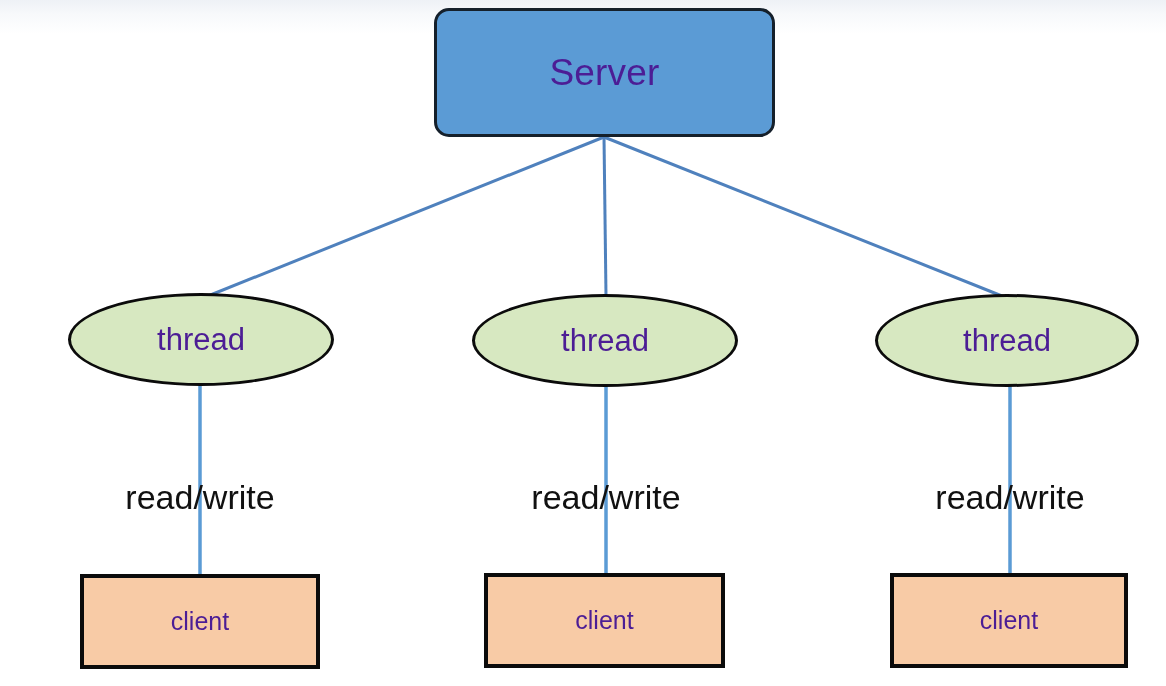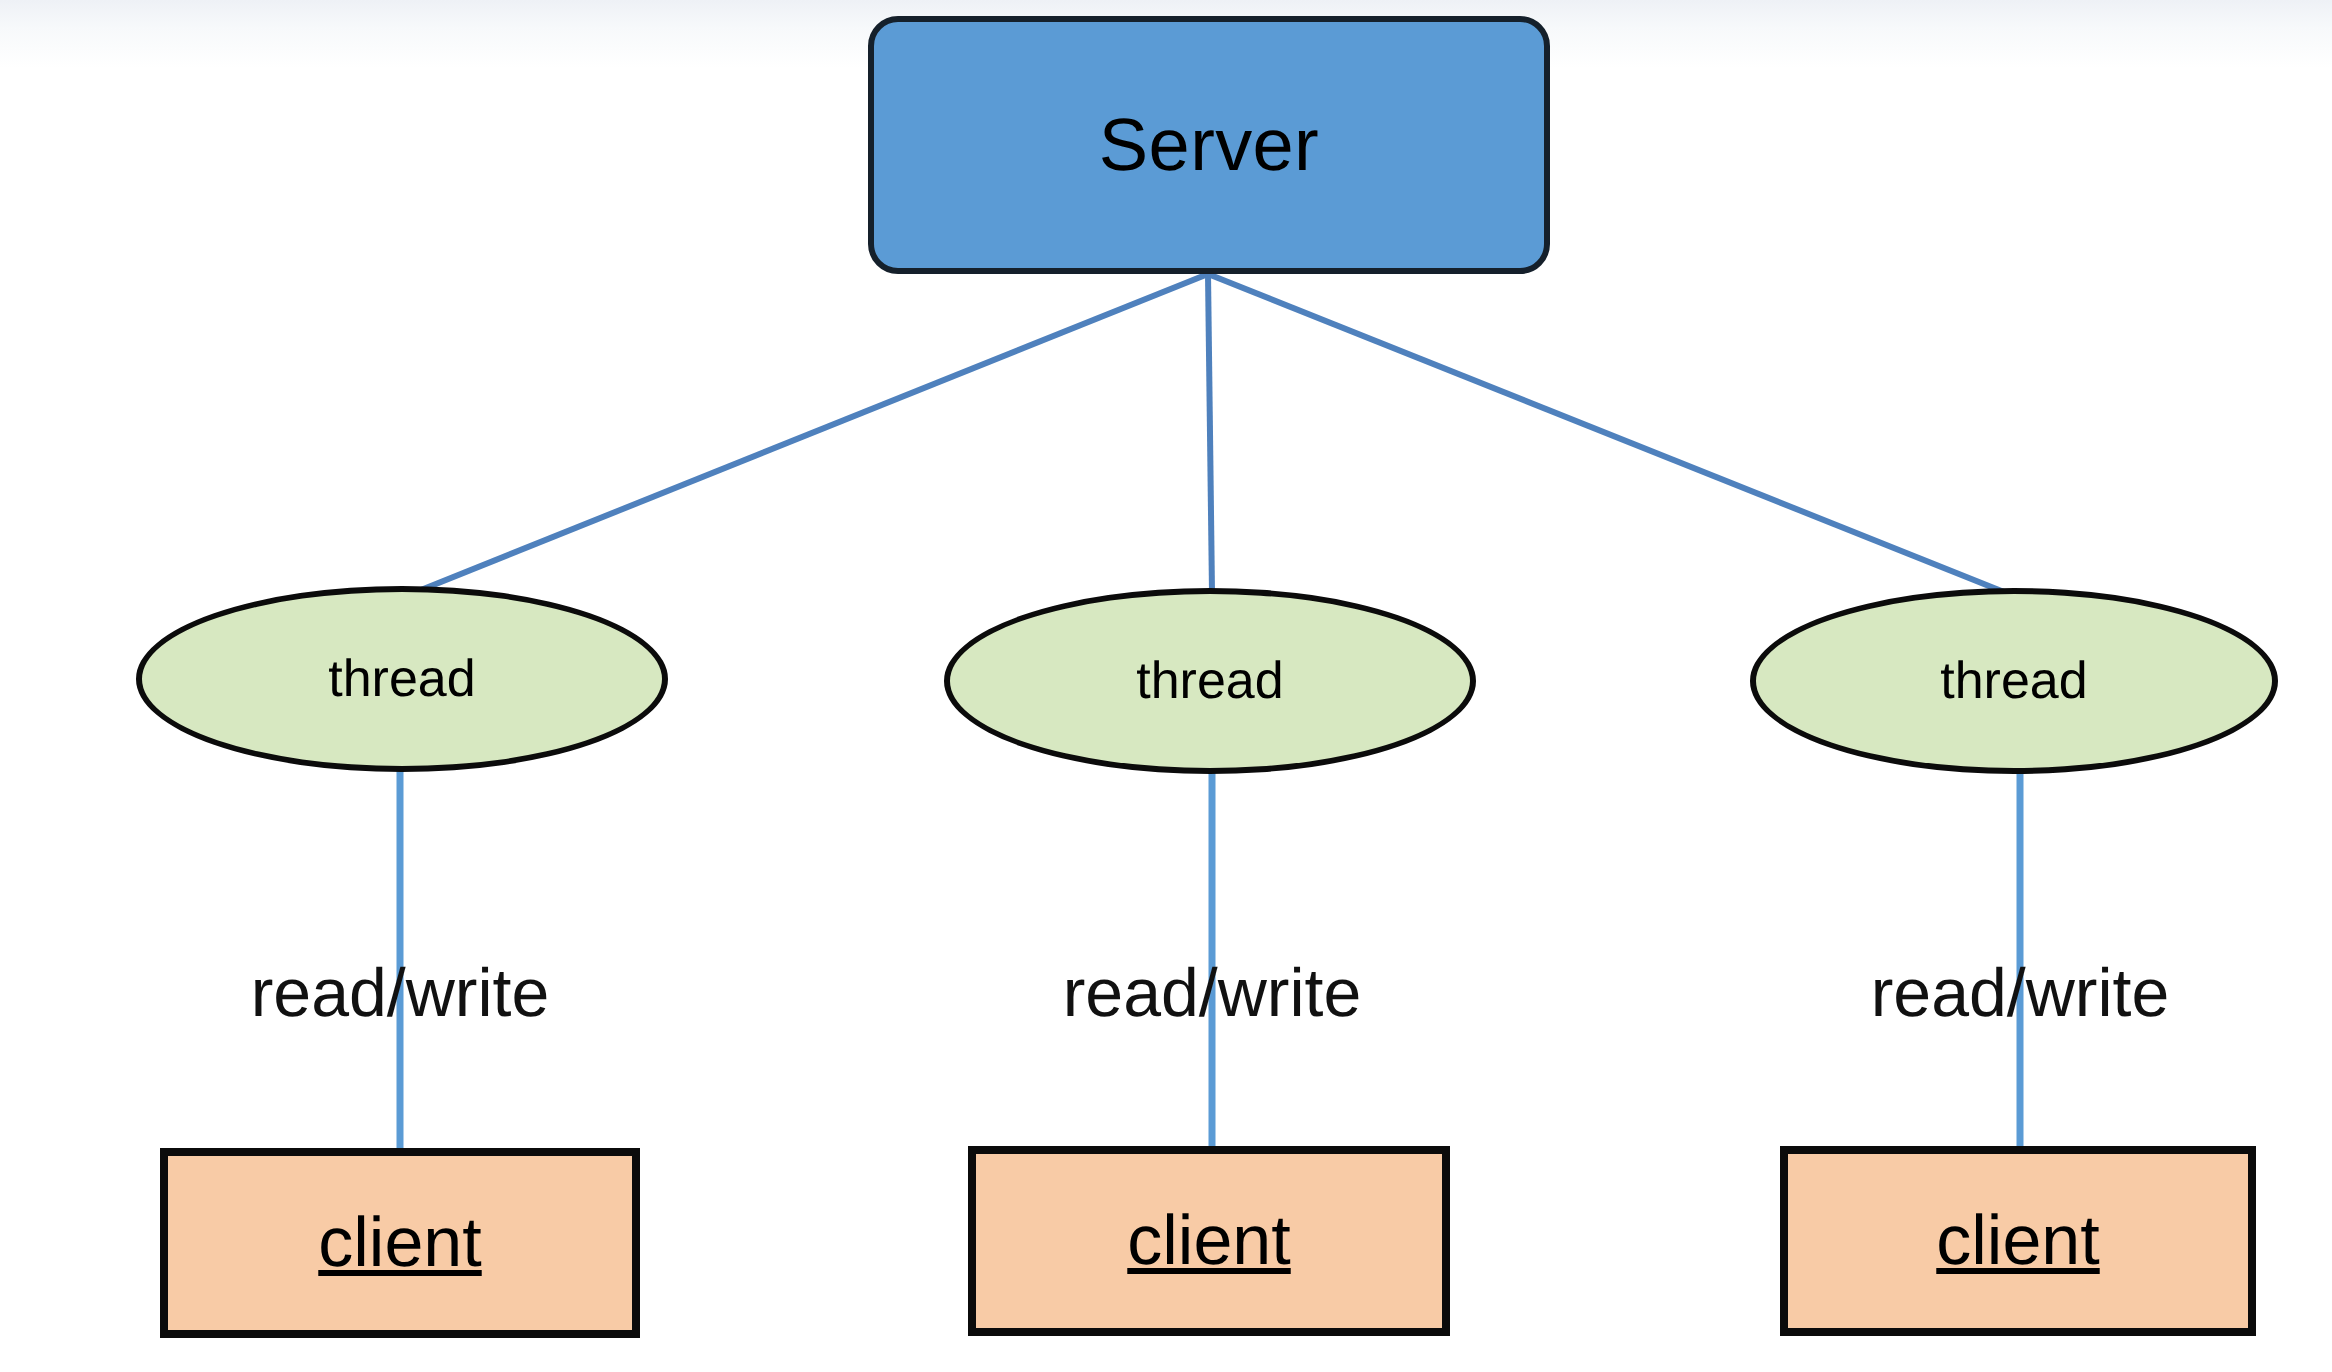--- a/index.html
+++ b/index.html
@@ -25,41 +25,40 @@
     top: 0;
     width: 1166px;
     height: 686px;
   }
   .node {
     position: absolute;
     box-sizing: border-box;
     display: flex;
     align-items: center;
     justify-content: center;
-    color: #000000;
+    color: #4c1d95;
   }
   .server-node {
     background: #5b9bd5;
     border: 3px solid #15202b;
     border-radius: 15px;
     font-size: 37px;
     letter-spacing: 0.2px;
   }
   .thread-node {
     background: #d7e8c1;
     border: 3px solid #0b0b0b;
     border-radius: 50%;
-    font-size: 26px;
+    font-size: 31px;
   }
   .client-node {
     background: #f8cba6;
     border: 4px solid #0b0b0b;
     border-radius: 0;
-    font-size: 35px;
-    text-decoration: underline;
+    font-size: 25px;
   }
   .edge-label {
     position: absolute;
     color: #111111;
     font-size: 34px;
     line-height: 1;
     white-space: nowrap;
     transform: translate(-50%, -50%);
     text-align: center;
   }

